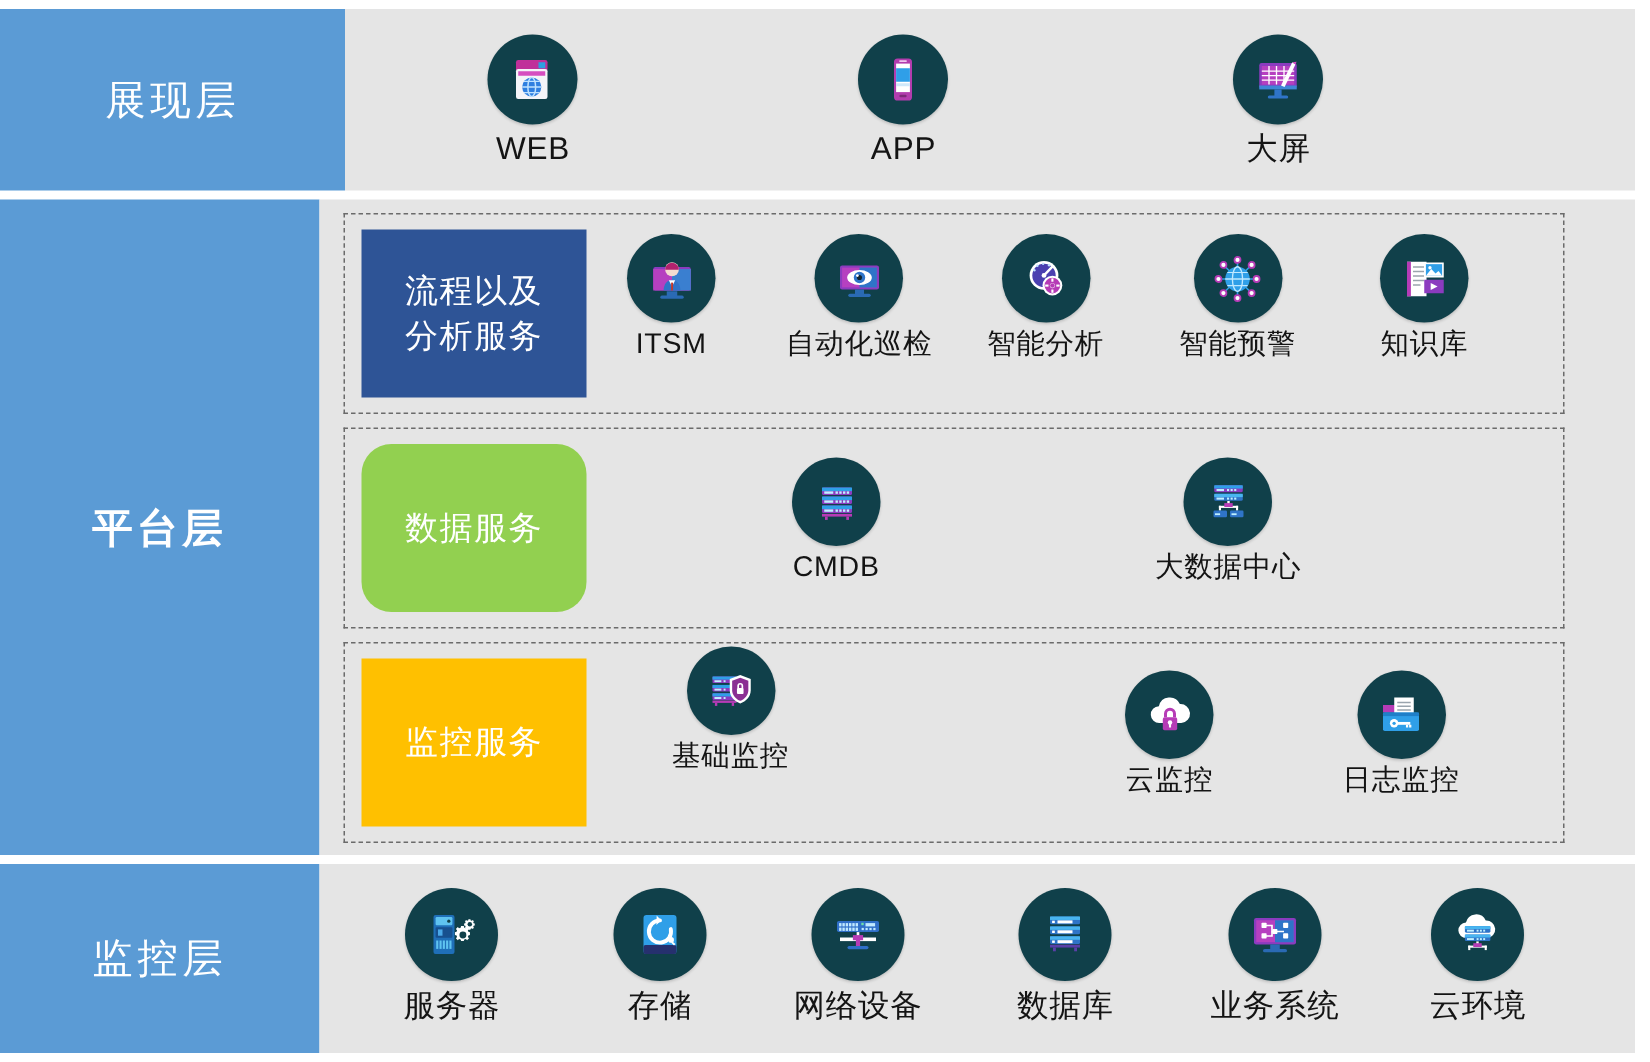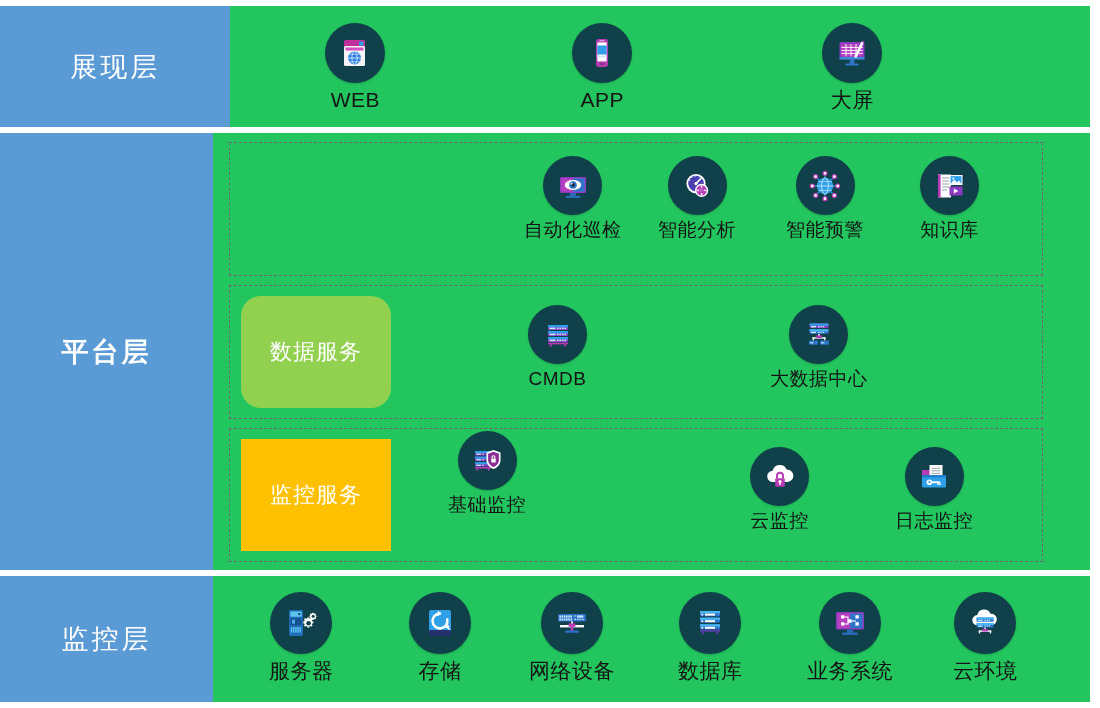--- a/index.html
+++ b/index.html
@@ -10,21 +10,21 @@
   }
   .diagram{position:relative;width:1100px;height:708px;background:#ffffff;}
 
   
   .row{position:absolute;left:0;display:flex;align-items:stretch;}
   .layer-label{
     background:#5b9bd5;color:#ffffff;
     display:flex;align-items:center;justify-content:center;
     font-size:27px;letter-spacing:3px;font-weight:400;
   }
-  .layer-body{background:#22c55e;position:relative;}
+  .layer-body{background:#e5e5e5;position:relative;}
 
   
   #row-presentation{top:6px;width:1090px;height:121px;}
   #row-presentation .layer-label{width:235px;}
   #row-presentation .layer-body{width:877px;}
 
   #row-platform{top:133px;width:1090px;height:437px;}
   #row-platform .layer-label{width:213px;font-weight:bold;}
   #row-platform .layer-body{width:877px;}
 
@@ -130,21 +130,42 @@
     </div>
   </div>
 
   <div class="row" id="row-platform">
     <div class="layer-label">
       <span>平台层</span>
     </div>
     <div class="layer-body">
 
       <div class="group" style="left:16px;top:9px;width:812px;height:132px;">
-
+        <div class="group-tag tag-process" style="left:11px;top:10px;width:150px;height:112px;flex-direction:column;">
+          <span>流程以及</span>
+          <span>分析服务</span>
+        </div>
+
+        <div class="tile small" style="left:188px;top:13px;">
+          <div class="badge" style="width:59px;height:59px;">
+            <svg width="36" height="36" viewBox="0 0 36 36">
+              <rect x="5.5" y="10" width="25" height="15.6" rx="1.4" fill="#8b3bbf"></rect>
+              <path d="M5.5 11.4 h25 v14.2 h-25 z" fill="#b640c0"></path>
+              <path d="M18 25.6 L30.5 25.6 L30.5 11.4 L18 11.4 Z" fill="#3a7fd0"></path>
+              <circle cx="18" cy="11.5" r="4.6" fill="#f4dbd0"></circle>
+              <path d="M13.4 11.8 a4.6 4.6 0 0 1 9.2 0 z" fill="#b3226e"></path>
+              <path d="M12.4 25.6 c0-4.3 2.5-7 5.6-7 s5.6 2.7 5.6 7 z" fill="#2f74c8"></path>
+              <path d="M15.9 18.8 L18 23.2 L20.1 18.8 Z" fill="#ffffff"></path>
+              <rect x="17.4" y="20.4" width="1.3" height="5.2" fill="#c0392b"></rect>
+              <rect x="14.5" y="26.2" width="7" height="3.2" fill="#2a6ab4"></rect>
+              <rect x="10.2" y="29" width="15.6" height="2.2" rx="1.1" fill="#2a6ab4"></rect>
+            </svg>
+          </div>
+          <div class="caption">ITSM</div>
+        </div>
 
         <div class="tile small" style="left:294px;top:13px;">
           <div class="badge" style="width:59px;height:59px;">
             <svg width="36" height="36" viewBox="0 0 36 36">
               <rect x="5" y="9" width="26" height="16" rx="1.4" fill="#8b3bbf"></rect>
               <rect x="6.4" y="10.4" width="23.2" height="13.2" fill="#b640c0"></rect>
               <path d="M18 10.4 L29.6 10.4 L29.6 23.6 L18 23.6 Z" fill="#2f74c8"></path>
               <ellipse cx="18" cy="17" rx="8.2" ry="5" fill="#ffffff"></ellipse>
               <circle cx="18" cy="17" r="3.8" fill="#2f74c8"></circle>
               <circle cx="18" cy="17" r="1.7" fill="#10232e"></circle>

